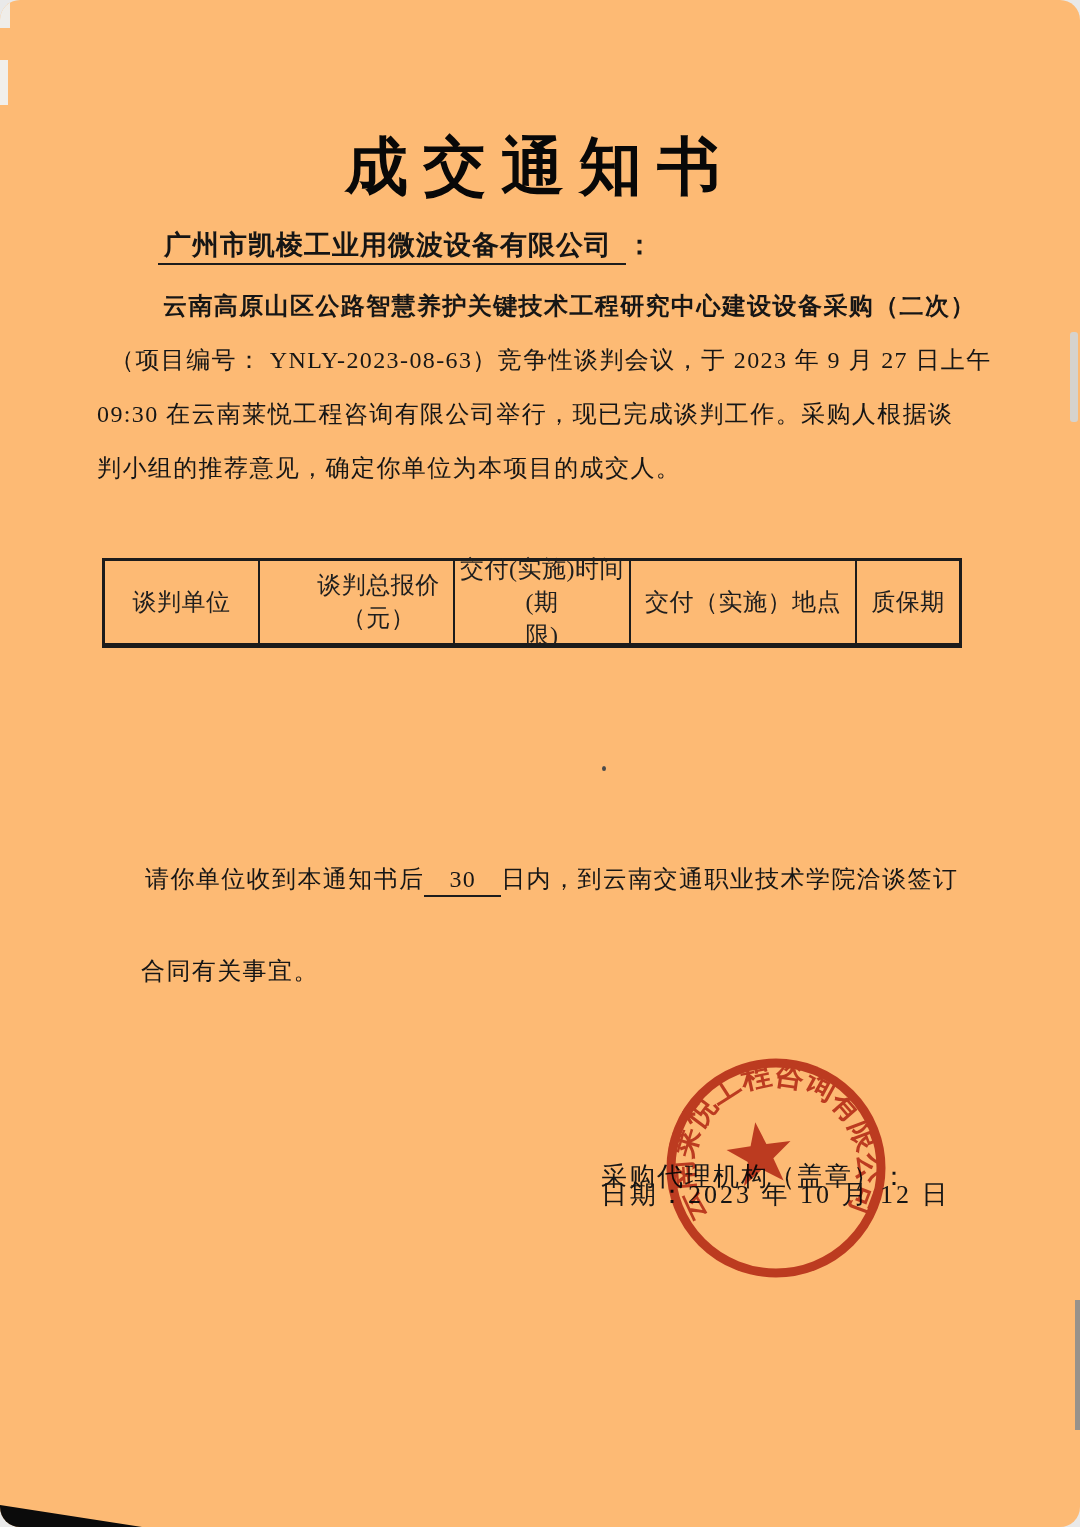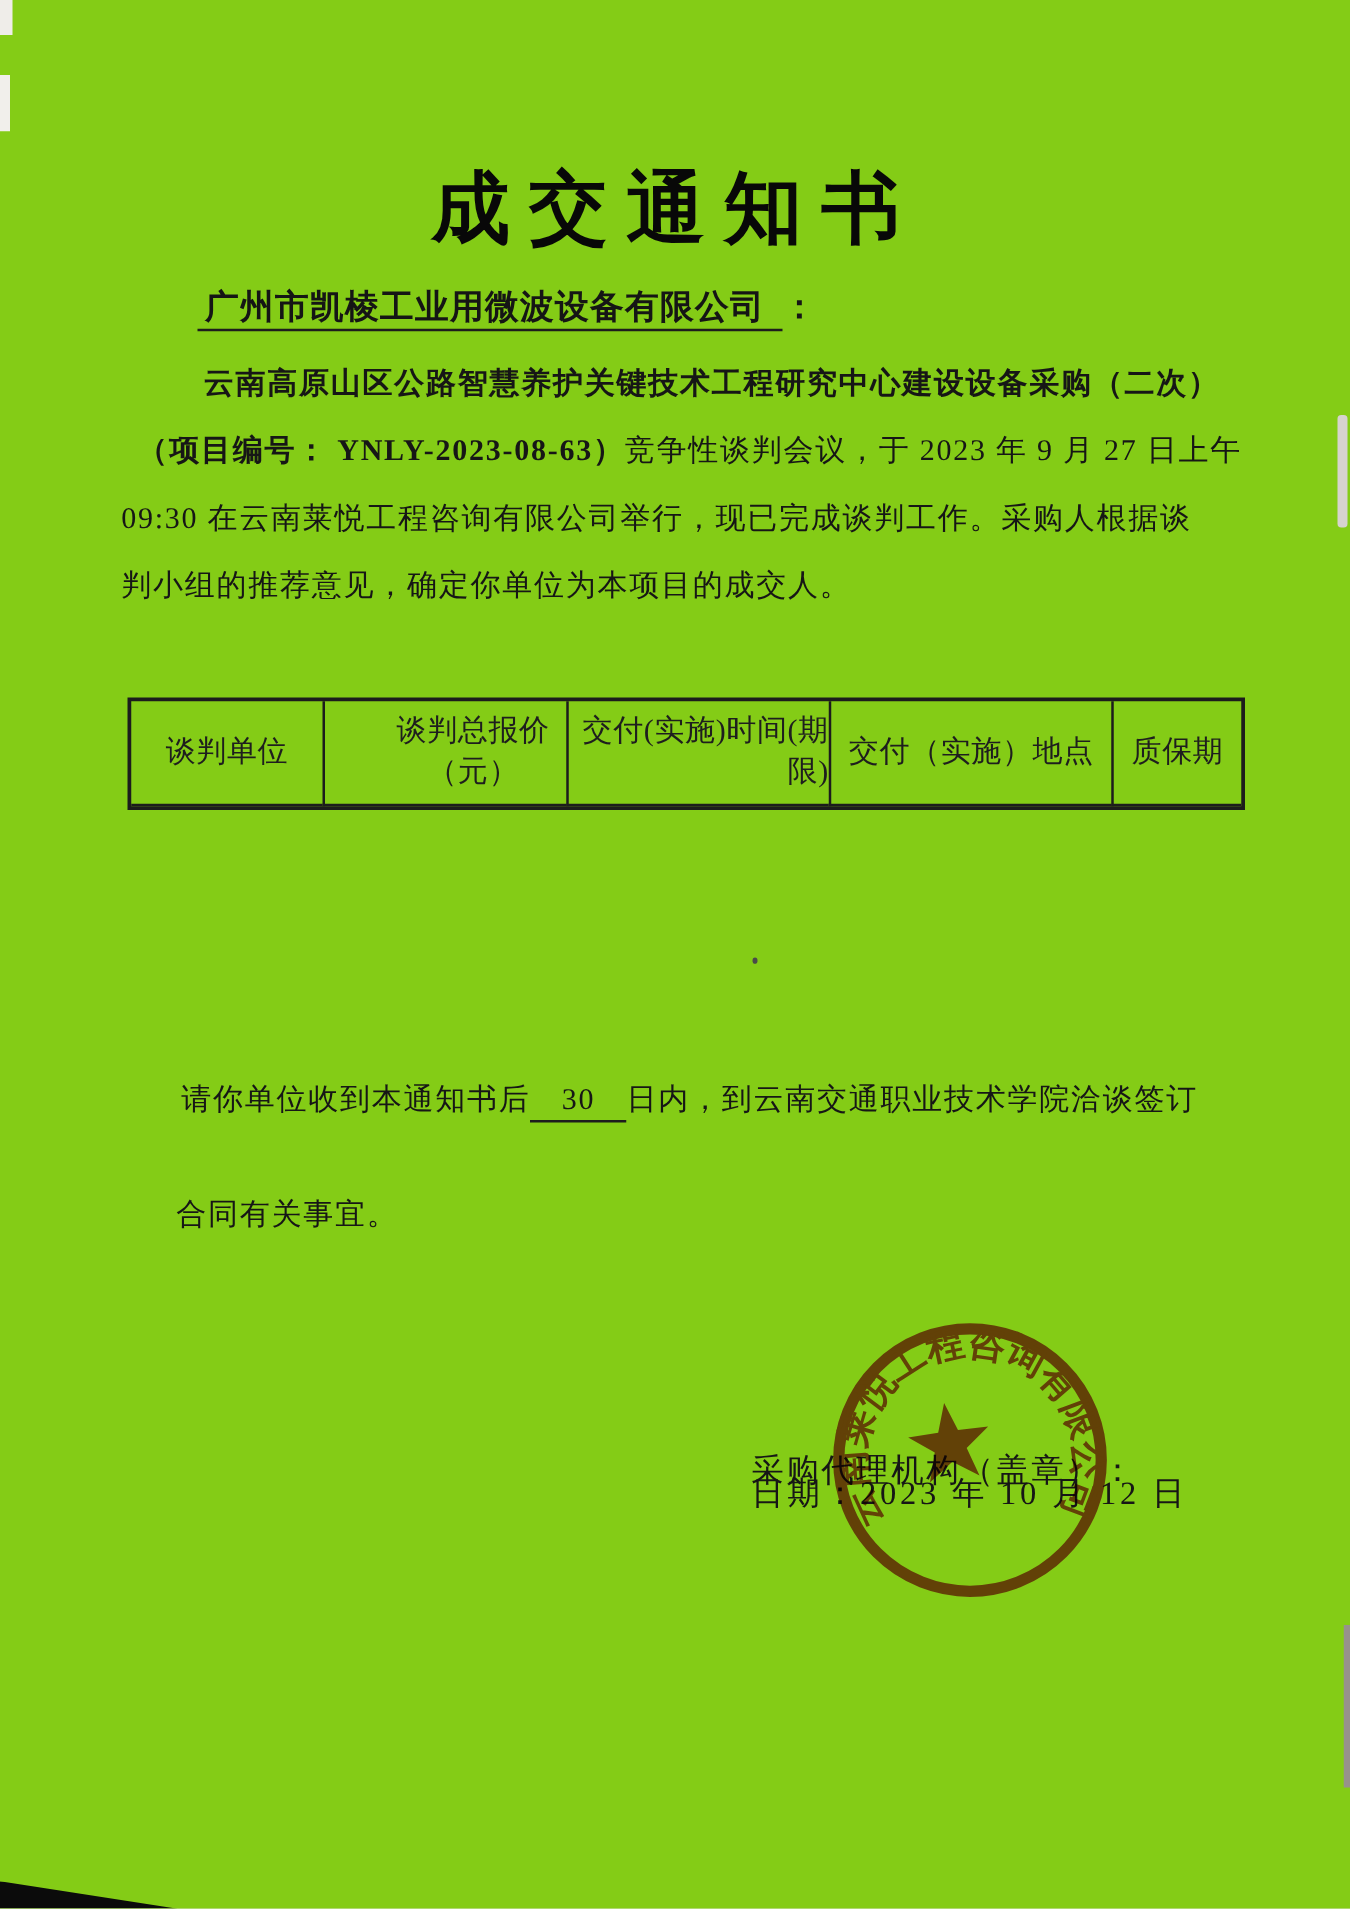--- a/index.html
+++ b/index.html
@@ -1,22 +1,23 @@
 <!DOCTYPE html>
 <html><head>
 <meta charset="utf-8">
 <style>
   html,body{margin:0;padding:0;background:#e9e9e9;}
   .page{
     position:relative;
     width:1080px;height:1527px;
-    background:#84cc16;
+    background:#fdba74;
     font-family:"Liberation Serif","DejaVu Serif",serif;
     color:#1b1b1b;
     overflow:hidden;
+    border-radius:20px;
   }
   
   .doc-title{
     position:absolute;top:124px;left:0;right:0;
     text-align:center;
     font-size:63px;font-weight:bold;color:#080808;
     letter-spacing:15px;
   }
   
   .salutation{
@@ -29,41 +30,41 @@
     padding:0 14px 3px 6px;
   }
   
   .pline{
     position:absolute;
     font-size:24px;letter-spacing:1.4px;color:#161616;
     white-space:nowrap;
   }
   .p1{top:290px;left:163px;font-weight:bold;}
   .p2{top:344px;left:110px;}
-  .p2 .bold{font-weight:bold;text-align:right;}
+  .p2 .bold{font-weight:normal;text-align:right;}
   .p3{top:398px;left:97px;}
   .p4{top:452px;left:97px;}
   
   .ntable{
     position:absolute;left:102px;top:558px;
     border:3px solid #1c1c1c;
     background:transparent;
   }
   .trow{display:flex;}
   .tcell{
     box-sizing:border-box;
     display:flex;flex-direction:column;
     align-items:center;justify-content:center;
     border-left:2px solid #1c1c1c;
     font-size:24px;line-height:33px;color:#1e1e1e;
     text-align:center;letter-spacing:0.5px;
   }
   .tcell:first-child{border-left:none;}
   .thead .tcell{border-bottom:2px solid #1c1c1c;}
-  .c0{width:153px;} .c1{width:195px;padding-left:44px;} .c2{width:210px;align-items:flex-end;} .c3{width:226px;} .c4{width:104px;}
+  .c0{width:153px;} .c1{width:195px;padding-left:44px;} .c2{width:176px;} .c3{width:226px;} .c4{width:104px;}
   .thead .tcell{height:84px;}
   .tbody .tcell{height:150px;}
   .speck{
     position:absolute;left:602px;top:766px;width:4px;height:5px;
     background:#4a4a4a;border-radius:50%;
   }
   
   .n1{top:863px;left:145px;}
   .n2{top:955px;left:97px;margin-left:44px;}
   .n1 .uline30{

